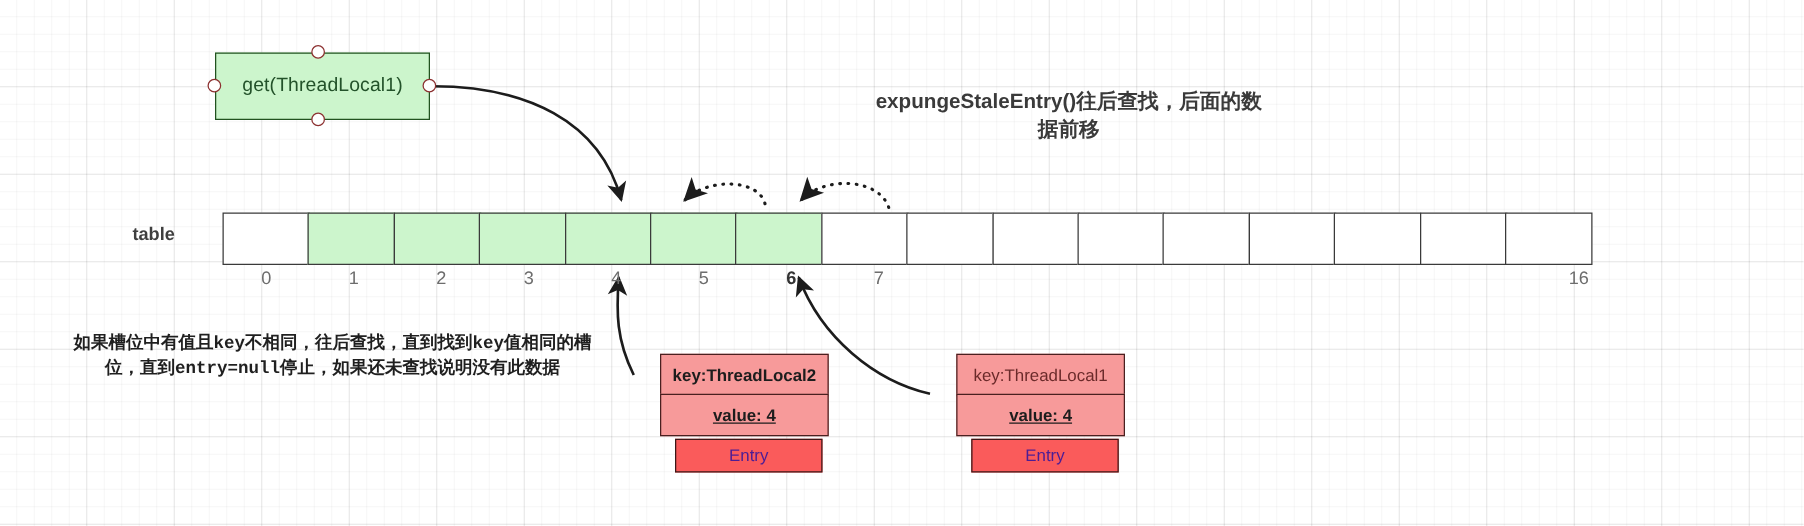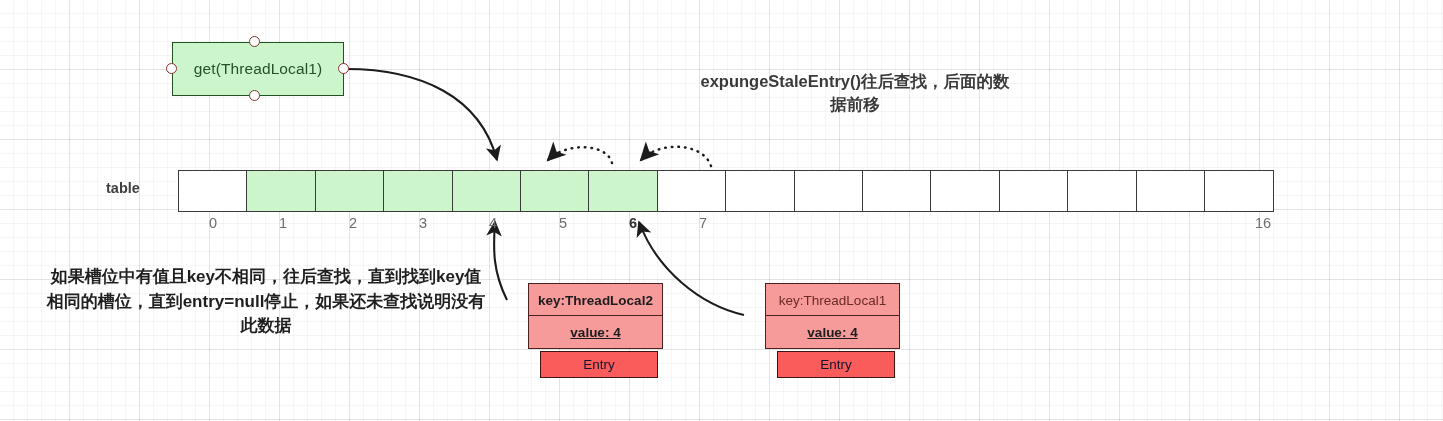--- a/index.html
+++ b/index.html
@@ -121,24 +121,25 @@
   }
   .idx.bold { font-weight: bold; color: #333333; }
 
   
   .note-bottom {
     position: absolute;
     left: 46px;
     top: 265px;
     width: 440px;
     text-align: center;
-    font-size: 17px;
+    font-size: 14px;
     font-weight: bold;
     color: #1f1f1f;
     line-height: 1.45;
+    font-family: Liberation Mono, monospace;
   }
 
   
   .entry-card {
     position: absolute;
     width: 135px;
     padding-left: 15px;
   }
   .entry-card.card-a { left: 513px; top: 283px; }
   .entry-card.card-b { left: 750px; top: 283px; }
@@ -162,21 +163,21 @@
     margin-left: 12px;
     height: 27px;
     margin-top: 2px;
     background: #fa5b5b;
     border: 1.6px solid #3c1717;
     box-sizing: border-box;
     display: flex;
     align-items: center;
     justify-content: center;
     font-size: 13.5px;
-    color: #0f172a;
+    color: #4c1d95;
   }
 </style>
 </head>
 <body>
 
 <div id="canvas">
 
   <svg id="svg-layer" viewBox="0 0 1443 421" xmlns="http://www.w3.org/2000/svg">
     <defs>
       <marker id="arrowSolid" markerWidth="9" markerHeight="9" refX="7.2" refY="4.5" orient="auto" markerUnits="strokeWidth">

